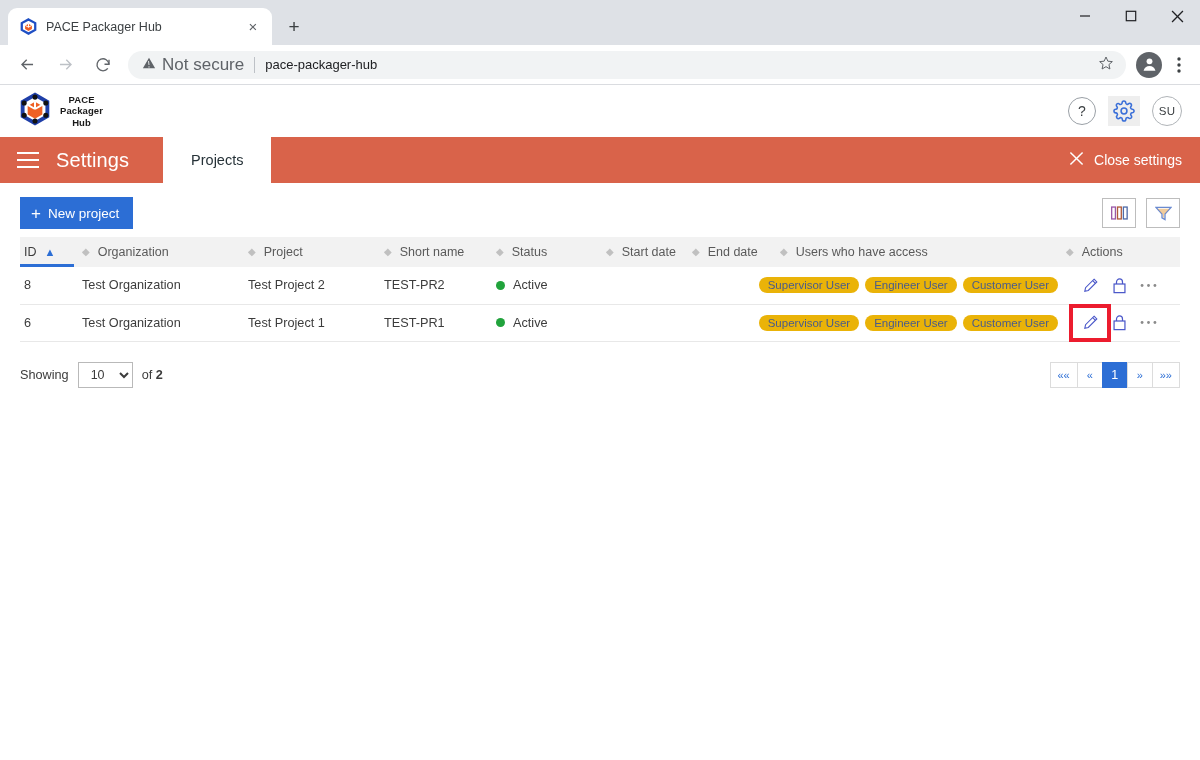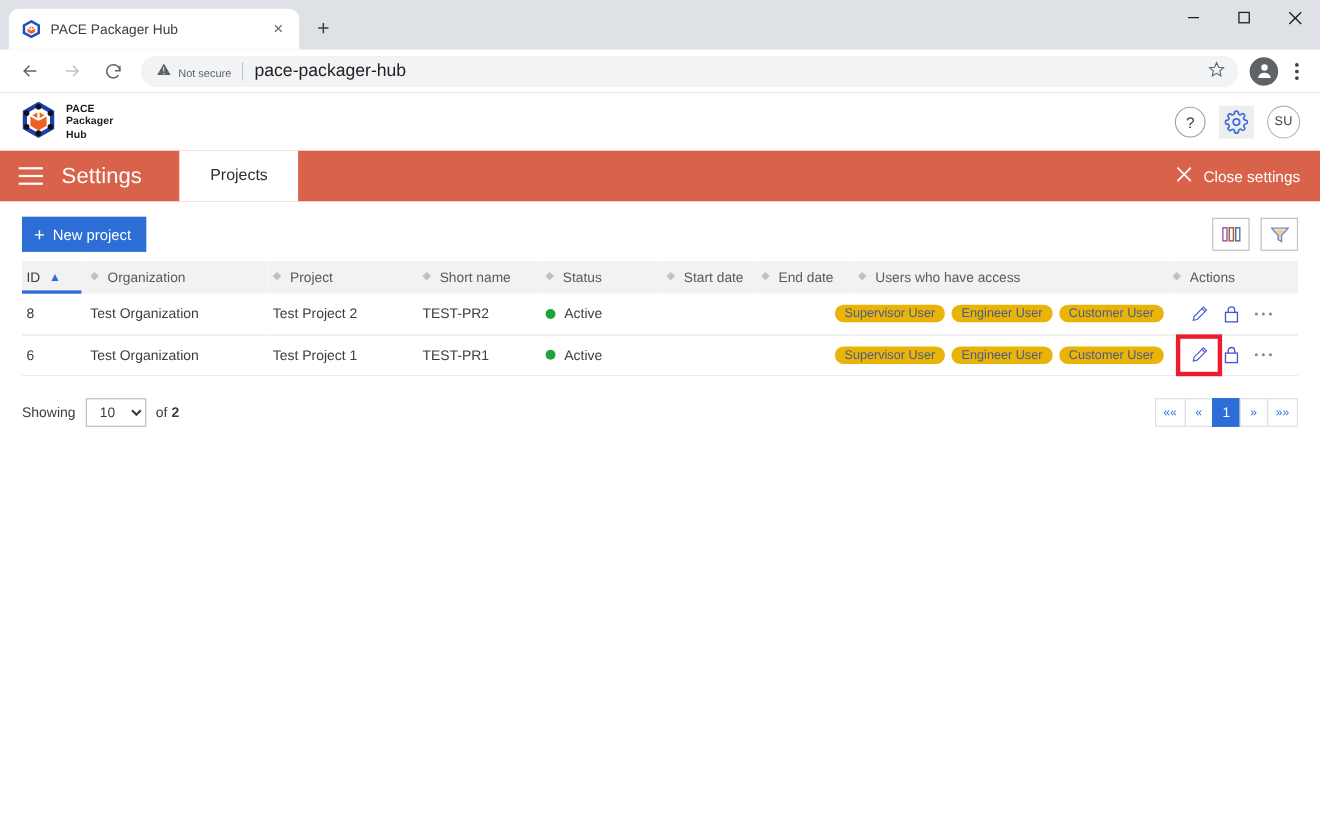--- a/index.html
+++ b/index.html
@@ -52,41 +52,42 @@
   }
   .tb-icon {
     width: 32px; height: 32px; display: flex; align-items: center;
     justify-content: center; border-radius: 50%; color: #5f6368; margin: 0 3px;
   }
   .tb-icon.disabled { color: #bdc1c6; }
   .omnibox {
     flex: 1; height: 28px; background: #f1f3f4; border-radius: 14px;
     display: flex; align-items: center; padding: 0 6px 0 14px; margin: 0 6px;
   }
-  .notsecure { display: flex; align-items: flex-end; gap: 6px; color: #5f6368; font-size: 10px; }
+  .notsecure { display: flex; align-items: flex-start; gap: 6px; color: #5f6368; font-size: 17px; }
   .omni-sep { width: 1px; height: 16px; background: #bdc1c6; margin: 0 10px; }
-  .omni-url { flex: 1; font-size: 16px; color: #202124; }
+  .omni-url { flex: 1; font-size: 13px; color: #202124; }
   .star { margin-left: auto; color: #5f6368; font-size: 15px; padding-right: 6px; }
   .avatar-chrome {
     width: 26px; height: 26px; border-radius: 50%; background: #5f6368;
     display: flex; align-items: center; justify-content: center; margin: 0 4px;
   }
   .kebab { width: 26px; color: #3c4043; display: flex; align-items: center; justify-content: center; }
 
   
   .app { flex: 1; display: flex; flex-direction: column; background: #fff; }
 
   .app-header {
     height: 52px; background: #fff; display: flex; align-items: center;
     padding: 0 18px; flex: 0 0 52px;
   }
   .brand { display: flex; align-items: center; gap: 8px; }
   .brand-text {
     font-size: 9.5px; font-weight: bold; color: #1a1a1a; line-height: 1.18;
     letter-spacing: .1px;
+    text-align: center;
   }
   .header-right { margin-left: auto; display: flex; align-items: center; gap: 12px; }
   .circle-btn {
     width: 28px; height: 28px; border-radius: 50%; border: 1px solid #9aa0a6;
     display: flex; align-items: center; justify-content: center;
     font-size: 14px; color: #3c4043;
   }
   .gear-btn {
     width: 32px; height: 30px; background: #eeeeee;
     display: flex; align-items: center; justify-content: center;

